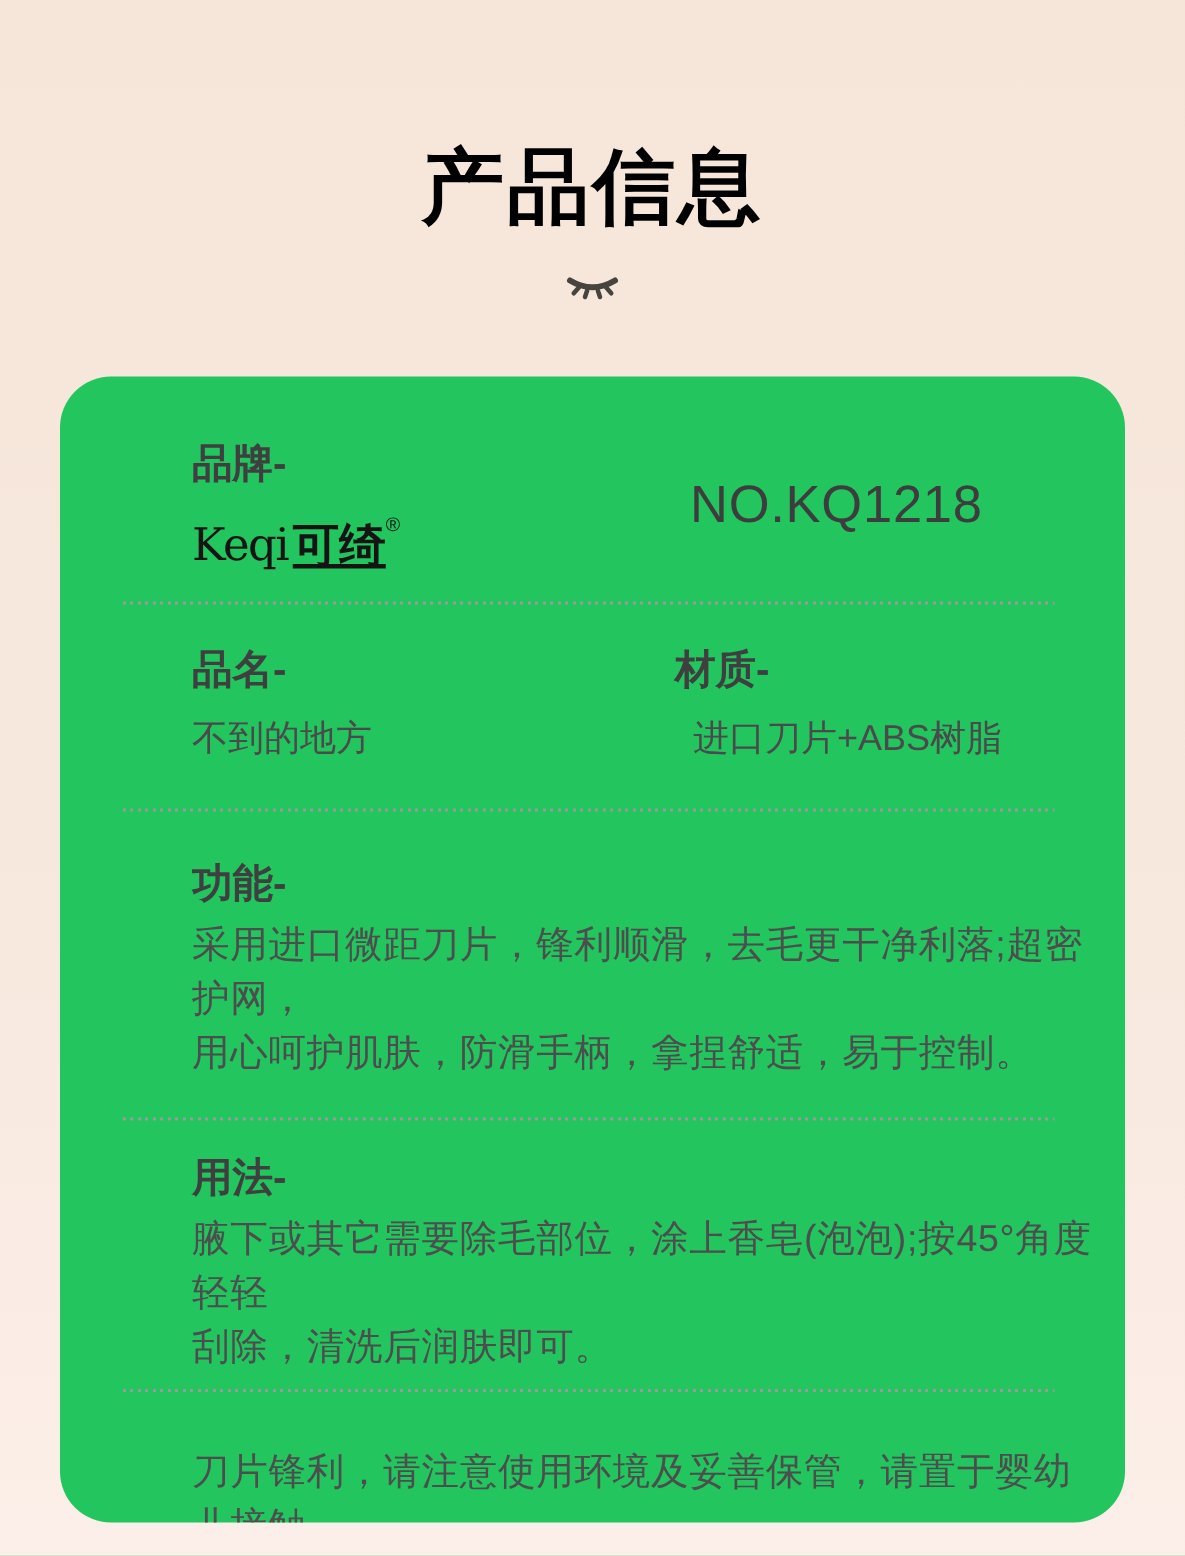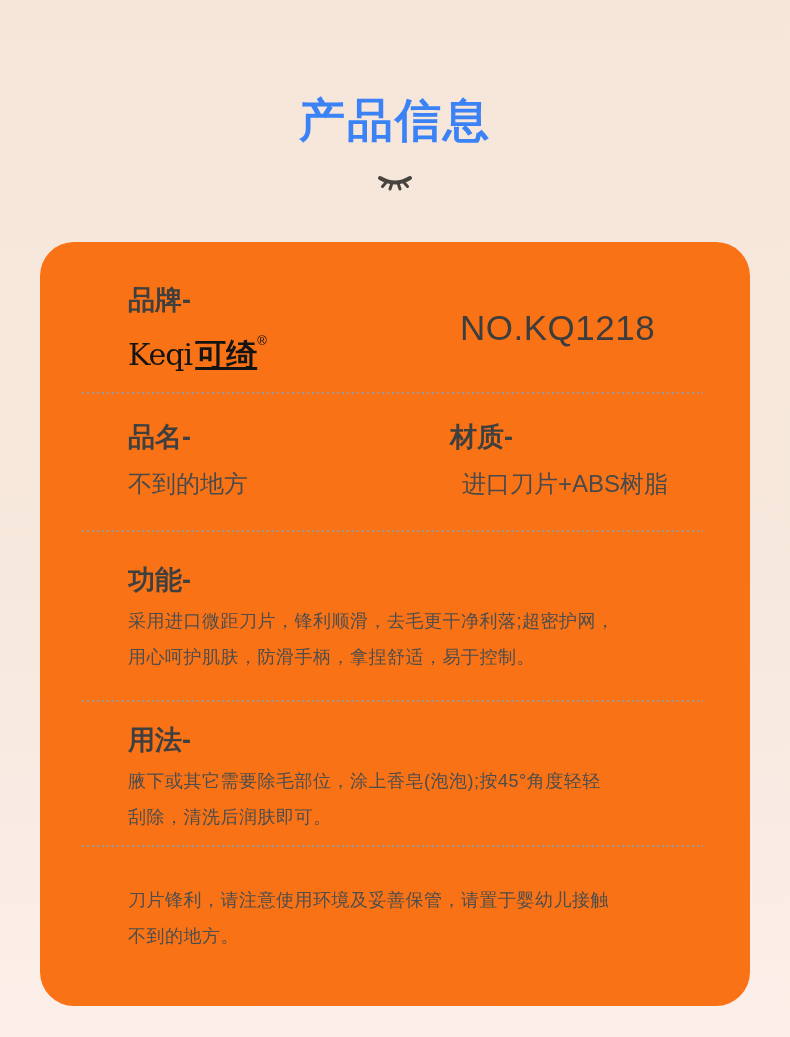--- a/index.html
+++ b/index.html
@@ -4,32 +4,32 @@
 <style>
   * { margin:0; padding:0; box-sizing:border-box; }
   html,body { width:790px; height:1037px; }
   body {
     font-family:"Liberation Sans", sans-serif;
     background: linear-gradient(180deg, #f6e6da 0%, #f7e8dd 55%, #fcefe9 100%);
     overflow:hidden;
   }
   .header { text-align:center; padding-top:97px; }
   .page-title {
-    font-size:46px;
+    font-size:55px;
     font-weight:900;
-    color:#3b82f6;
+    color:#000000;
     letter-spacing:2px;
     line-height:1;
   }
   .eye-icon-wrap { margin-top:30px; height:20px; }
   .card {
     width:710px;
     height:764px;
     margin:49px auto 16px;
-    background:#f97316;
+    background:#22c55e;
     border-radius:34px;
     overflow:hidden;
   }
   .sec { padding-left:88px; padding-right:18px; }
   .row { display:grid; grid-template-columns:322px 1fr; }
   .divider {
     height:2px;
     margin:0 47px 0 42px;
     background-image:repeating-linear-gradient(to right, #9a9a9a 0 2px, transparent 2px 5px);
   }
@@ -47,21 +47,21 @@
   .logo-reg { font-size:13px; line-height:13px; margin-top:-1px; }
   .model-value { font-size:35px; color:#3d3d3d; padding-left:10px; letter-spacing:0.5px; }
   .sec-name-material { padding-top:30px; padding-bottom:32px; }
   .plain-value { margin-top:19px; font-size:24px; color:#4a4a4a; line-height:28px; }
   .indent { padding-left:12px; }
   .sec-func { padding-top:35px; padding-bottom:25px; }
   .sec-usage { padding-top:25px; padding-bottom:10px; }
   .sec-caution { padding-top:26px; }
   .body-text {
     margin-top:9px;
-    font-size:18px;
+    font-size:25px;
     color:#4d4d4d;
     line-height:36px;
     white-space:pre-line;
     letter-spacing:0.5px;
   }
 </style>
 </head>
 <body>
 
 <div class="page">

